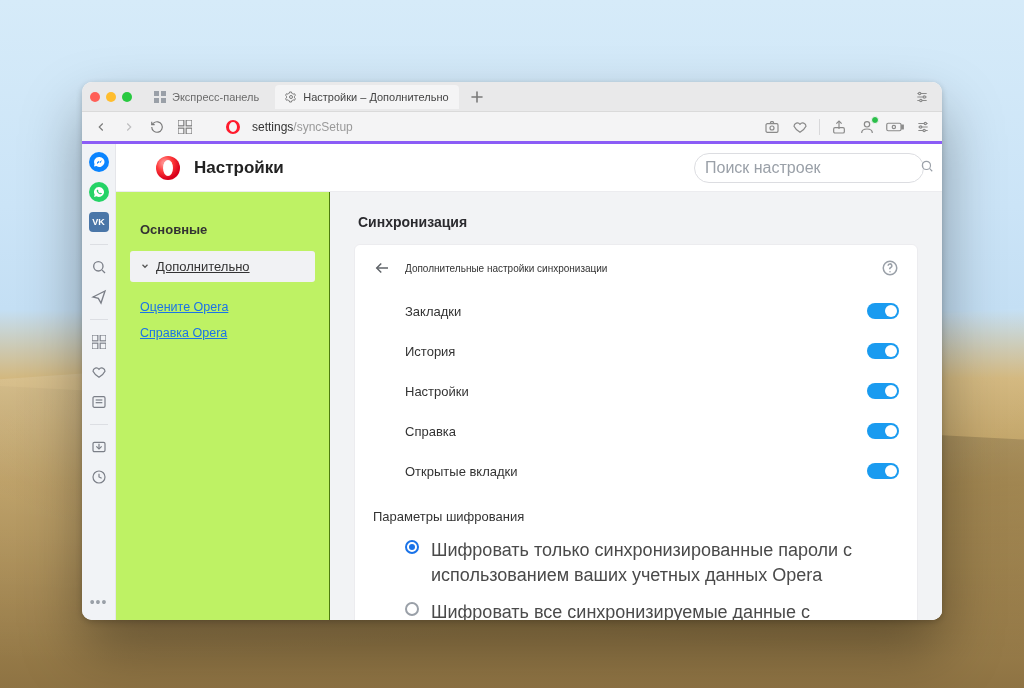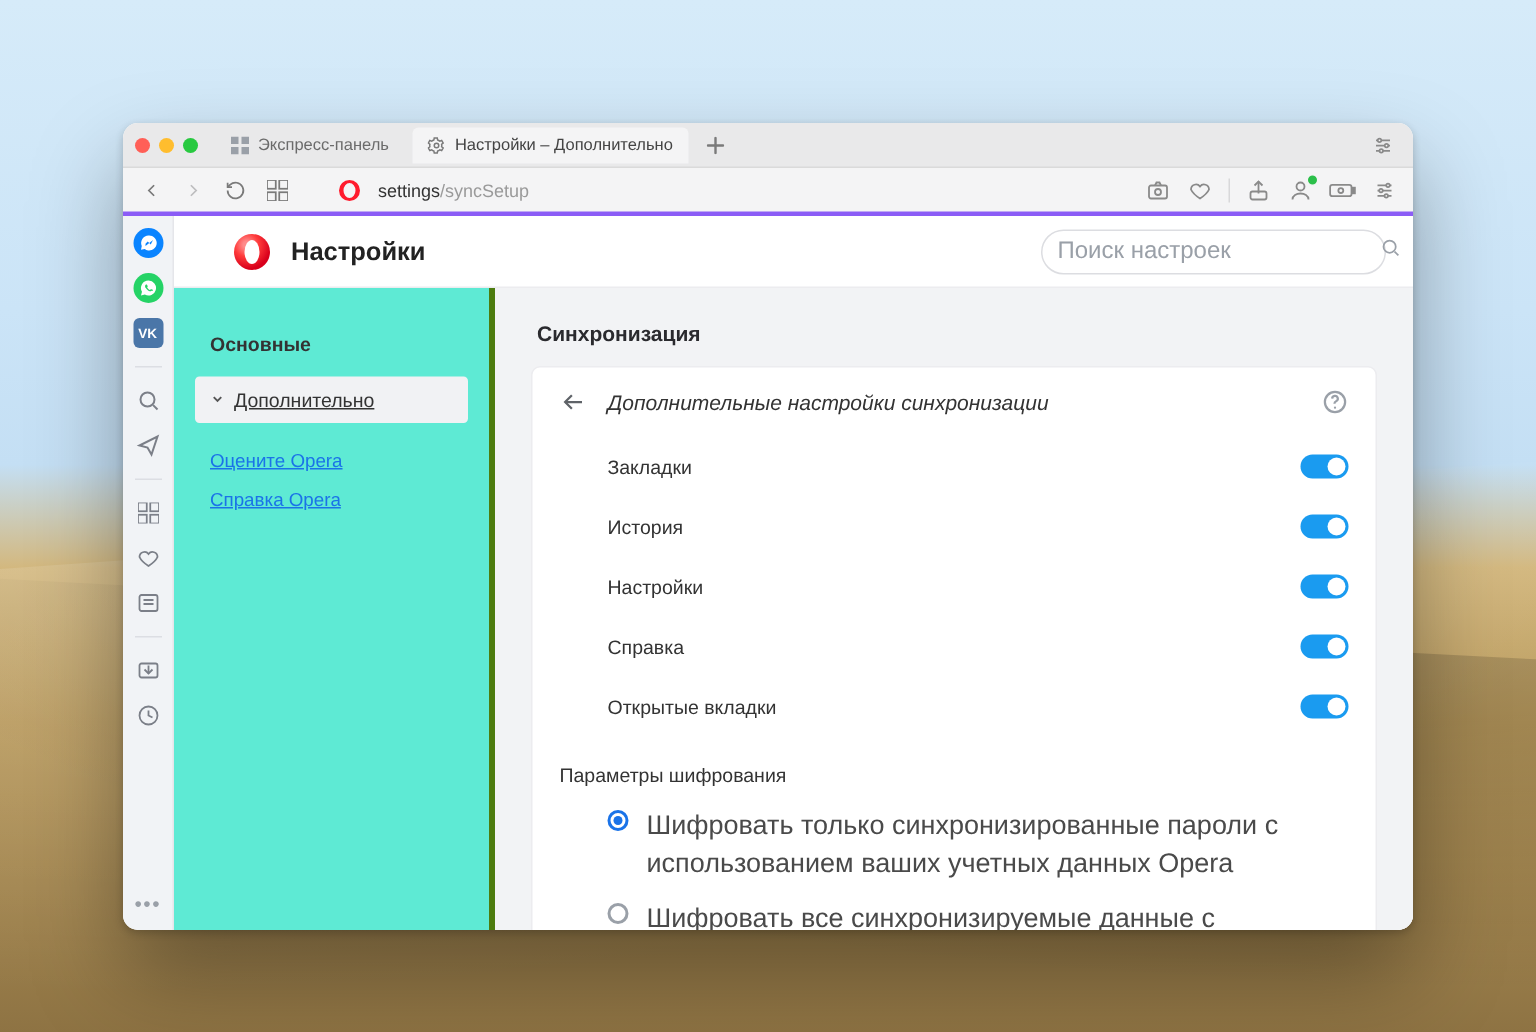--- a/index.html
+++ b/index.html
@@ -109,38 +109,38 @@
     transform:translate(-50%,-50%); background:#fff; border-radius:50%/50%;
   }
   .page-title-text { font-size:17px; font-weight:600; color:#222; }
   .search-wrap { margin-left:auto; width:230px; height:30px; border:1px solid #dcdde1; border-radius:15px;
     display:flex; align-items:center; padding:0 10px; color:#9aa0a8; gap:8px;}
   .search-wrap input { flex:1; border:none; outline:none; font-size:16px; color:#555; background:transparent;}
   .search-wrap input::placeholder{color:#9aa0a8;}
 
   .page-body { flex:1; display:flex; background:#f2f3f5; min-height:0;}
   .settings-sidebar {
-    width:214px; background:#5eead4; border-right:4px solid #4d7c0f;
+    width:214px; background:#bef264; border-right:1px solid #4d7c0f;
     padding:22px 14px; font-size:13px;
   }
   .snav-item { padding:8px 10px; color:#333; border-radius:3px; font-weight:600;}
   .snav-sub  { padding:8px 10px; background:#f1f2f4; color:#333; border-radius:3px;
     display:flex; align-items:center; gap:6px; margin-top:6px; font-weight:500;text-decoration:underline;}
   .snav-links { margin-top:18px; padding:0 10px; display:flex; flex-direction:column; gap:12px;}
   .snav-links a { color:#1a73e8; font-size:12.5px; text-decoration:underline; cursor:default;}
 
   .settings-main { flex:1; overflow:hidden; padding:22px 24px 16px 24px; }
   .section-title { font-size:14px; font-weight:600; color:#2a2a2e; margin:0 0 14px 4px; }
   .card {
     background:#fff; border:1px solid #ececef; border-radius:6px;
     padding:0; box-shadow:0 1px 0 rgba(0,0,0,0.02);
   }
   .card-head { display:flex; align-items:center; padding:14px 18px; gap:14px; }
   .back-ic { width:18px; height:18px; color:#5f6368; }
-  .card-head-title { flex:1; font-size:14px; color:#333;font-style:italic; }
+  .card-head-title { flex:1; font-size:10px; color:#333; }
   .help-ic { width:18px; height:18px; color:#9aa0a8;}
   .row { display:flex; align-items:flex-end; padding:12px 18px 12px 50px; font-size:13px; color:#333;}
   .row .toggle { margin-left:auto; }
   .toggle { width:32px; height:16px; border-radius:10px; background:#1a9bf0; position:relative;}
   .toggle::after{ content:""; position:absolute; right:2px; top:2px; width:12px; height:12px; border-radius:50%; background:#fff;}
   .group-title { padding:18px 18px 8px 18px; font-size:13px; color:#333;}
   .radio-row { display:flex; align-items:flex-start; gap:12px; padding:6px 18px 6px 50px; font-size:18px; color:#4a4a4a; line-height:1.4;}
   .radio { width:14px; height:14px; border:2px solid #9aa0a8; border-radius:50%; margin-top:2px; flex-shrink:0; position:relative;}
   .radio.checked { border-color:#1a73e8;}
   .radio.checked::after{ content:""; position:absolute; inset:2px; border-radius:50%; background:#1a73e8;}

